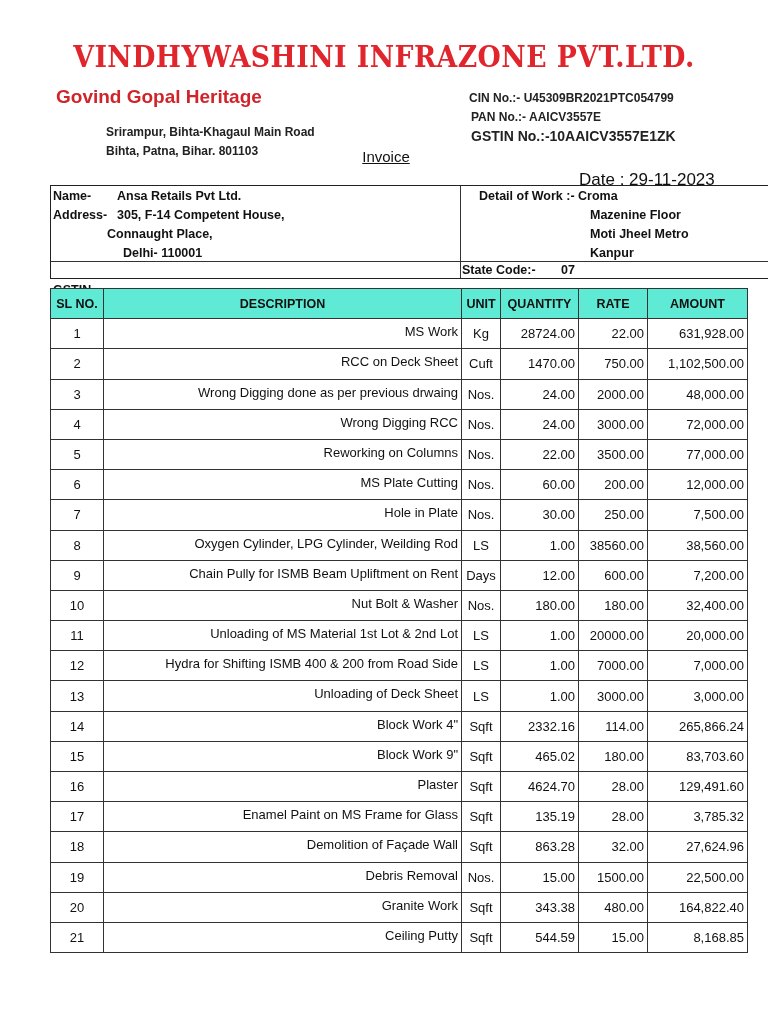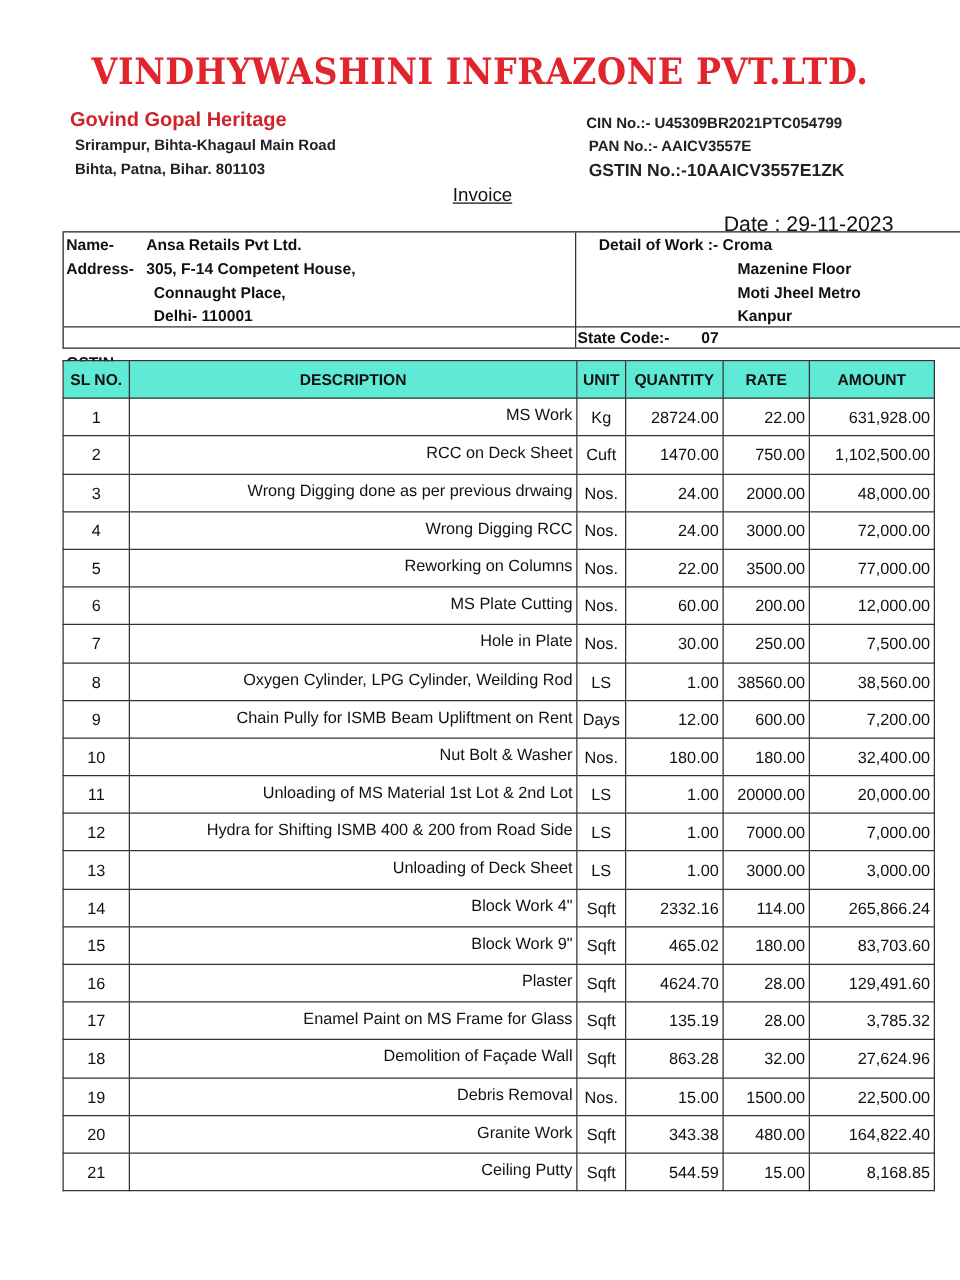--- a/index.html
+++ b/index.html
@@ -2,22 +2,22 @@
 <html><head>
 <meta charset="utf-8">
 <style>
   html, body { margin: 0; padding: 0; background: #ffffff; }
   body { width: 768px; height: 1024px; position: relative; overflow: hidden;
          font-family: "Liberation Sans", sans-serif; color: #111; }
   .company-title { position: absolute; left: 0; top: 40px; width: 768px; text-align: center;
          font-family: "DejaVu Serif", serif; font-weight: bold; font-size: 29px; color: #e0252c;
          letter-spacing: 0.5px; transform: scaleX(0.92); }
   .addr-left { position: absolute; left: 56px; top: 87px; font-size: 12.5px; line-height: 19px; }
-  .addr-left .firm { color: #d0232a; font-weight: bold; font-size: 16px; display: block; margin-bottom: 1px; }
-  .addr-left .line { display: block; padding-left: 4px; font-weight: bold; color: #222; font-size: 12px; }
+  .addr-left .firm { color: #d0232a; font-weight: bold; font-size: 19px; display: block; margin-bottom: 17px; }
+  .addr-left .line { display: block; padding-left: 4px; font-weight: bold; color: #222; font-size: 12px; margin-left: 46px; }
   .ids-right { position: absolute; left: 469px; top: 89px; font-size: 12px; line-height: 19px; font-weight: bold; color: #222; }
   .ids-right span { display: block; }
   .ids-right .pan { padding-left: 2px; }
   .ids-right .gst { padding-left: 2px; font-size: 14px; }
   .invoice-title { position: absolute; left: 0; width: 772px; top: 148px; text-align: center;
          font-size: 15px; text-decoration: underline; }
   .date { position: absolute; left: 579px; top: 170px; font-size: 17px; }
   .party { position: absolute; left: 50px; top: 185px; width: 748px; height: 94px;
          border: 1.5px solid #222; box-sizing: border-box; font-size: 12.5px; }
   .party .divider-v { position: absolute; left: 409px; top: 0; bottom: 0; border-left: 1px solid #333; }
@@ -52,21 +52,21 @@
 <div class="invoice-title">Invoice</div>
 <div class="date">Date : 29-11-2023</div>
 
 <div class="party">
   <div class="divider-v"></div>
   <div class="divider-h"></div>
   <span class="cell" style="left:2px; top:3px;">Name-</span>
   <span class="cell" style="left:66px; top:3px;">Ansa Retails Pvt Ltd.</span>
   <span class="cell" style="left:2px; top:22px;">Address-</span>
   <span class="cell" style="left:66px; top:22px;">305, F-14 Competent House,</span>
-  <span class="cell" style="left:72px; top:41px;">Connaught Place,</span>
+  <span class="cell" style="left:56px; top:41px;">Connaught Place,</span>
   <span class="cell" style="left:72px; top:60px;">Delhi- 110001</span>
   <span class="cell" style="left:2px; top:77px;margin-top:20px;">GSTIN-</span>
   <span class="cell" style="left:428px; top:3px;">Detail of Work :- Croma</span>
   <span class="cell" style="left:539px; top:22px;">Mazenine Floor</span>
   <span class="cell" style="left:539px; top:41px;">Moti Jheel Metro</span>
   <span class="cell" style="left:539px; top:60px;">Kanpur</span>
   <span class="cell" style="left:411px; top:77px;">State Code:-</span>
   <span class="cell" style="left:510px; top:77px;">07</span>
 </div>
 

